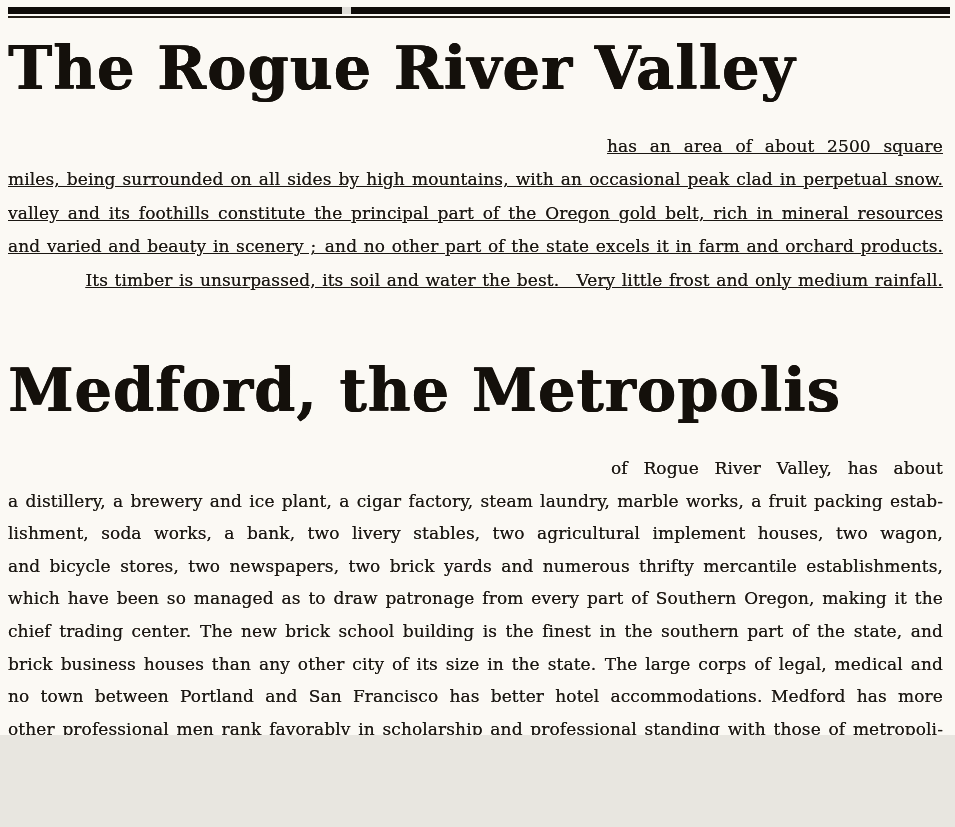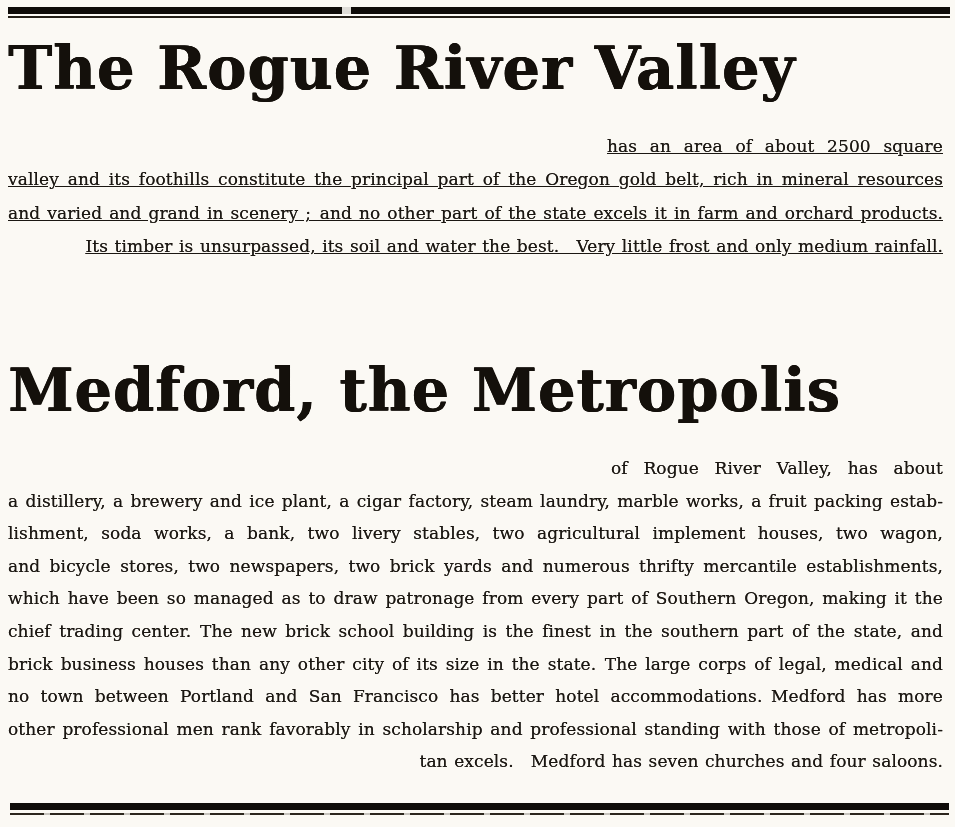--- a/index.html
+++ b/index.html
@@ -1,19 +1,19 @@
 <!DOCTYPE html>
 <html><head>
 <meta charset="utf-8">
 <style>
   html, body { margin: 0; padding: 0; background: #e8e6e0; }
   .page {
     position: relative;
     width: 955px;
-    height: 827px;
+    height: 735px;
     background: #fbf9f4;
     color: #181410;
     font-family: "DejaVu Serif", "Liberation Serif", serif;
     overflow: hidden;
     margin: 0 auto;
   }
 
   
   .rule-top { position: absolute; top: 7px; left: 8px; right: 5px; }
   .rule-top .thick {
@@ -86,22 +86,23 @@
   <div class="rule-top">
     <div class="thick"></div>
     <div class="thin"></div>
   </div>
 
   <h1 class="headline" id="headline-1">The Rogue River Valley</h1>
 
   <div class="para" id="para-1">
     <div class="line lead">has an area of about 2500 square</div>
     <div>
+        <div class="line jline">miles, being surrounded on all sides by high mountains, with an occasional peak clad in perpetual snow.</div>
         <div class="line jline">valley and its foothills constitute the principal part of the Oregon gold belt, rich in mineral resources</div>
-        <div class="line jline">and varied and grand in scenery ; and no other part of the state excels it in farm and orchard products.</div>
+        <div class="line jline">and varied and beauty in scenery ; and no other part of the state excels it in farm and orchard products.</div>
       </div>
     <div class="line last">Its timber is unsurpassed, its soil and water the best.  Very little frost and only medium rainfall.</div>
   </div>
 
   <h1 class="headline" id="headline-2">Medford, the Metropolis</h1>
 
   <div class="para" id="para-2">
     <div class="line lead">of Rogue River Valley, has about</div>
     <div>
         <div class="line jline">a distillery, a brewery and ice plant, a cigar factory, steam laundry, marble works, a fruit packing estab-</div>

